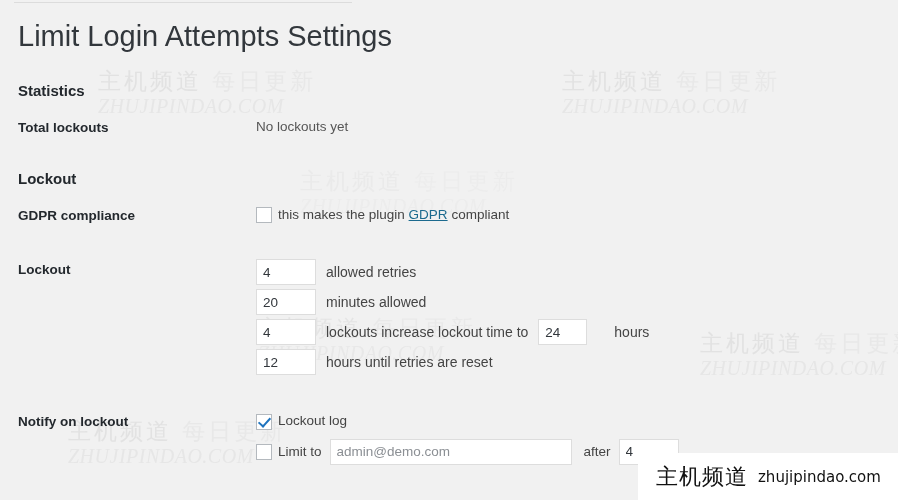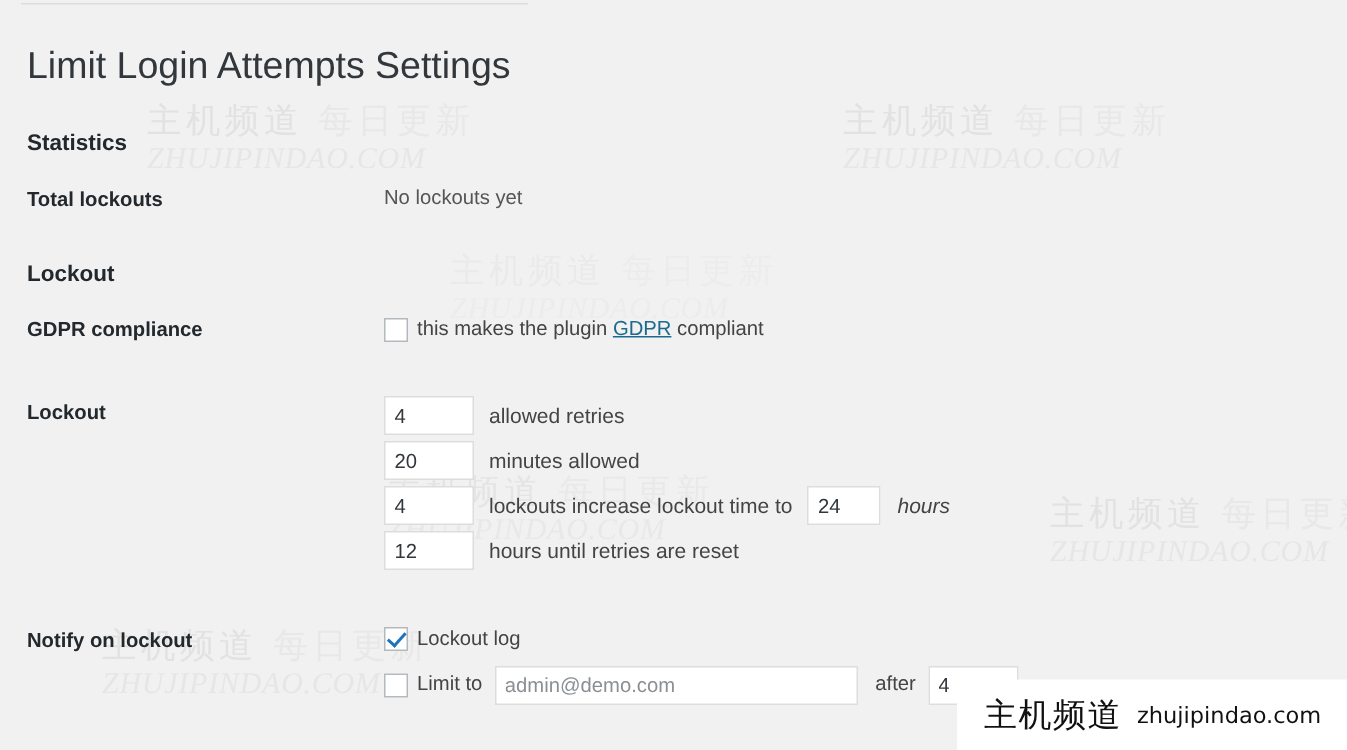--- a/index.html
+++ b/index.html
@@ -59,25 +59,25 @@
   .top-rule {
     position: absolute;
     left: 14px;
     top: 2px;
     width: 338px;
     height: 1px;
     background: #dcdcdc;
     z-index: 2;
   }
   h1.page-title {
-    font-size: 25px;
+    font-size: 29px;
     font-weight: 400;
     color: #32373c;
     margin: 0;
-    padding: 28px 0 12px 0;
+    padding: 18px 0 12px 0;
     line-height: 1.3;
   }
   h2.section-title {
     font-size: 15px;
     font-weight: bold;
     color: #23282d;
     margin: 0;
     padding: 12px 0 0 0;
     line-height: 1.4;
   }
@@ -169,21 +169,21 @@
     align-items: center;
     margin-bottom: 4px;
     white-space: nowrap;
   }
   .lockout-row .txt {
     margin-left: 10px;
     font-size: 14px;
     color: #444;
   }
   .lockout-row .txt.tight { margin-left: 10px; margin-right: 10px; }
-  .lockout-row .txt.after-box { margin-left: 11px; font-style: italic; }
+  .lockout-row .txt.after-box { margin-left: 27px; }
 
   .notify-row {
     display: flex;
     align-items: center;
     white-space: nowrap;
   }
   .notify-row.first { margin-bottom: 7px; }
   .notify-row .after-txt {
     margin: 0 8px 0 12px;
     font-size: 13.5px;

